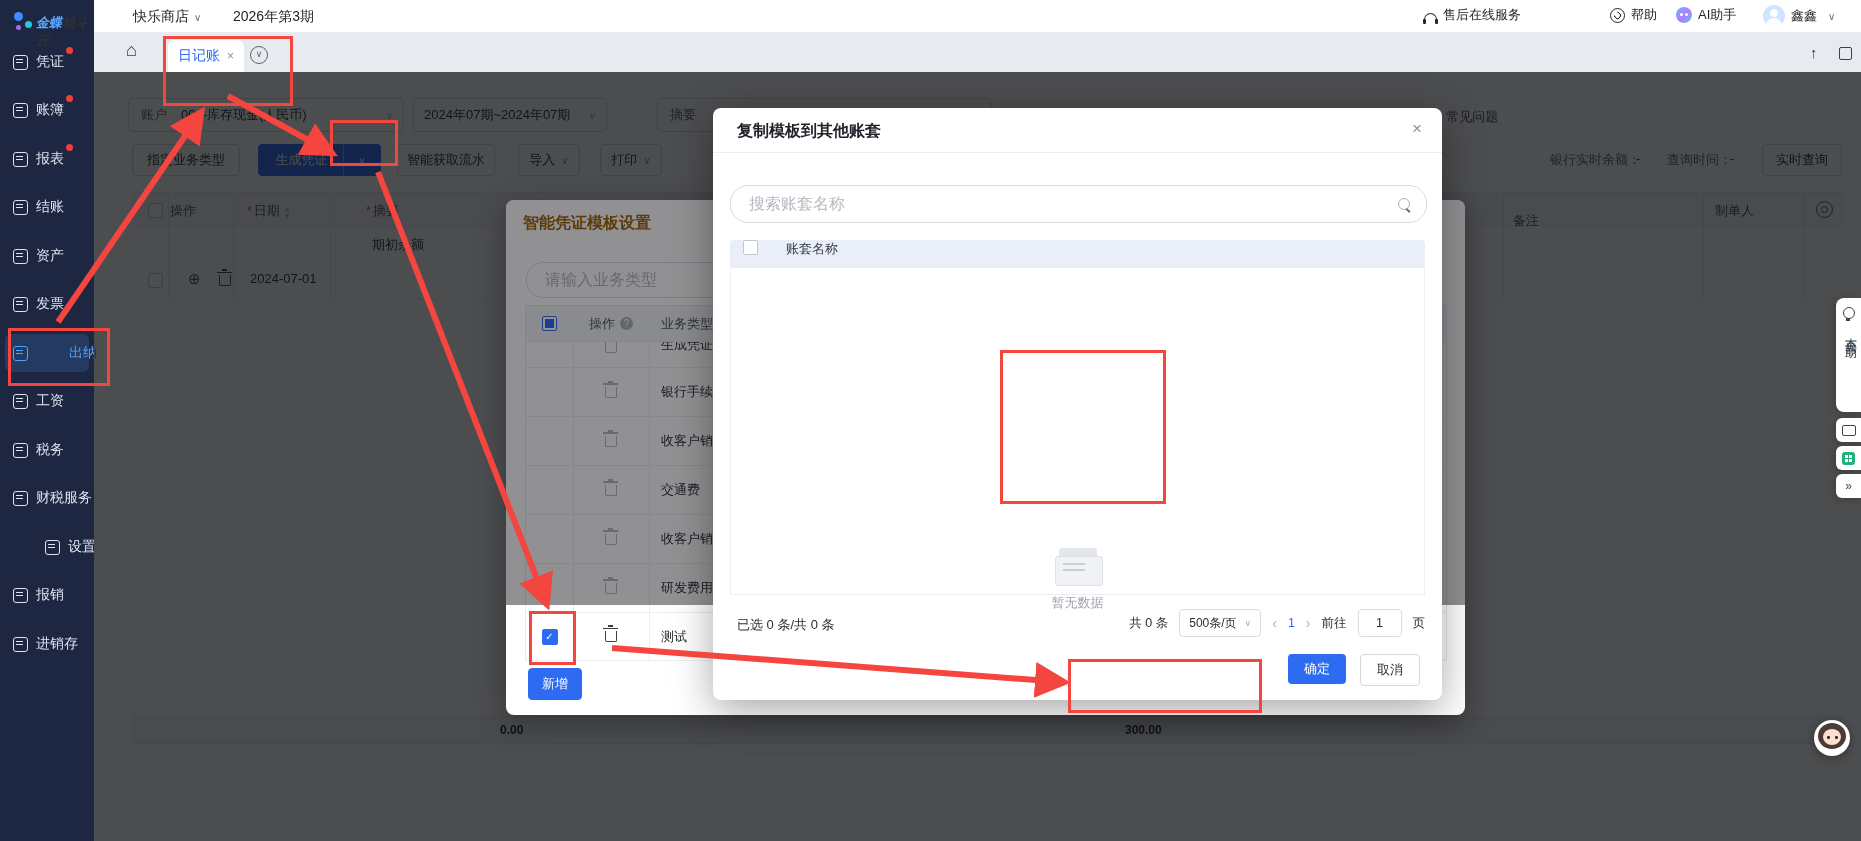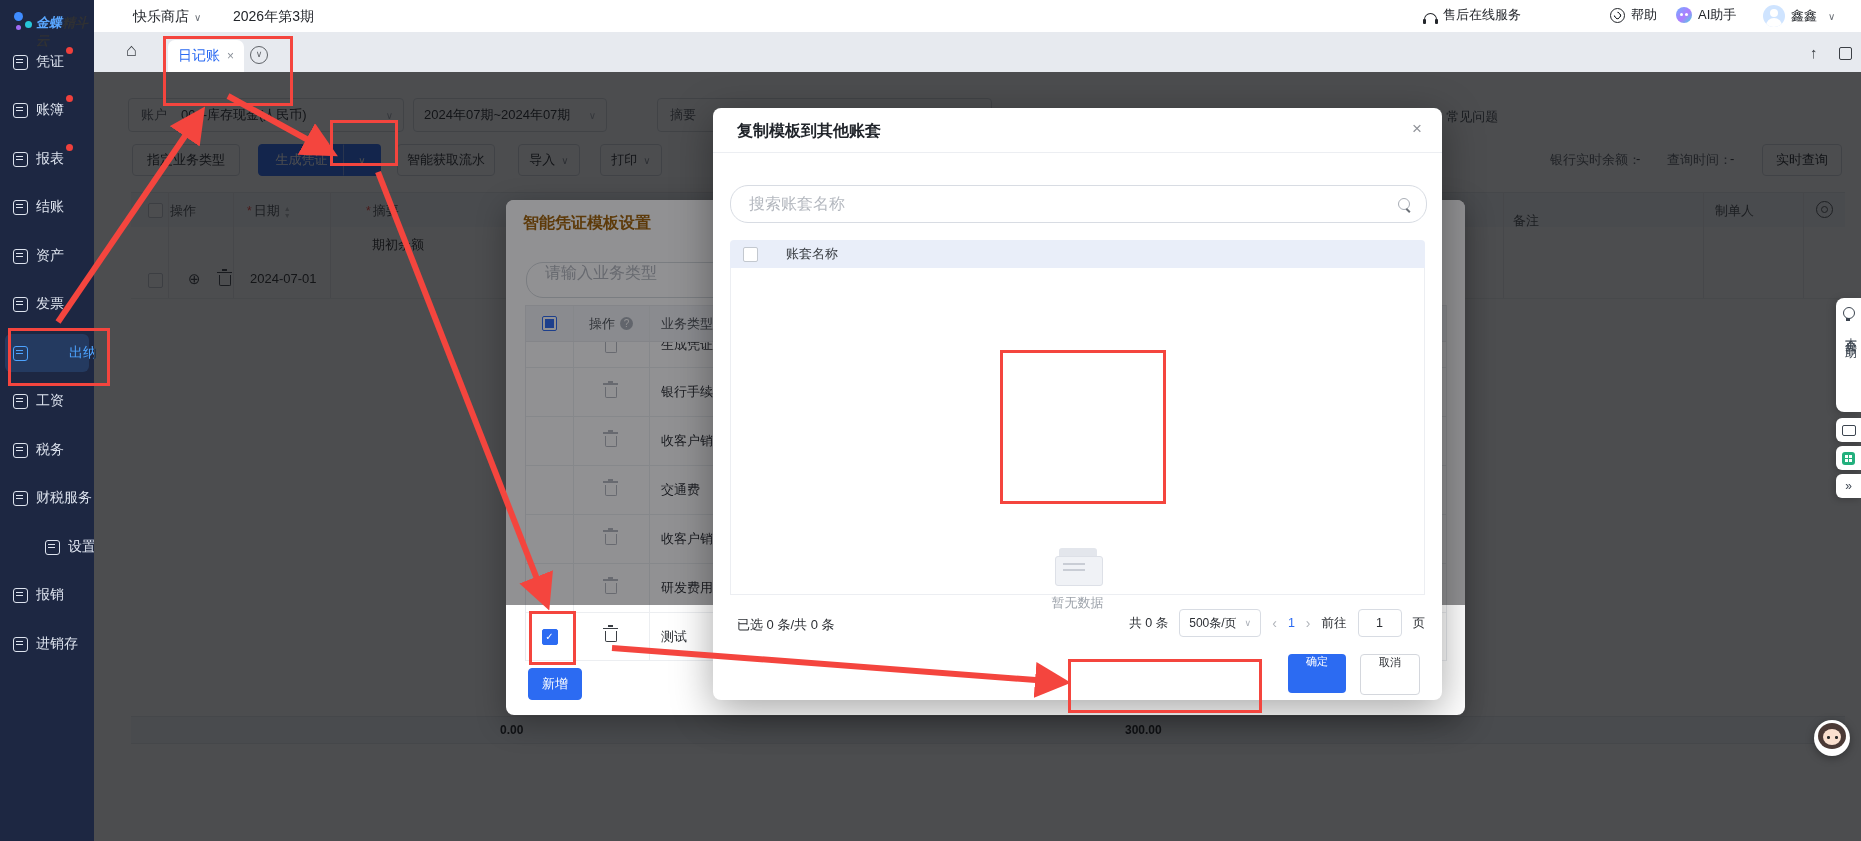--- a/index.html
+++ b/index.html
@@ -75,51 +75,51 @@
   .trash{display:inline-block;width:10px;height:10px;border:1.4px solid currentColor;border-top:none;border-radius:0 0 2px 2px;position:relative;color:#6f7artifact379;}
   .trash:before{content:"";position:absolute;left:-3px;top:-3.5px;width:15px;height:1.6px;background:currentColor;}
   .trash:after{content:"";position:absolute;left:2px;top:-6px;width:5px;height:2px;background:currentColor;}
   .gear{width:15px;height:15px;border:1.7px solid #55595f;border-radius:50%;position:relative;}
   .gear:after{content:"";position:absolute;left:3.5px;top:3.5px;width:5px;height:5px;border-radius:50%;border:1.7px solid #55595f;}
   .sumrow{position:absolute;background:#f5f7f9;border-top:1px solid #e5e8ec;border-bottom:1px solid #e5e8ec;font-weight:bold;color:#23262b;font-size:12px;}
   
   .dim-main{left:94px;top:72px;width:1767px;height:769px;background:rgba(10,11,14,.73);z-index:40;}
   .bdlg{left:506px;top:200px;width:959px;height:515px;background:#fff;border-radius:8px;box-shadow:0 8px 30px rgba(0,0,0,.3);z-index:41;}
   .bdlg-title{position:absolute;left:17px;top:13px;font-size:16px;font-weight:bold;color:#a16207;}
-  .binput{position:absolute;left:20px;top:62px;width:340px;height:34px;border:1px solid #d6dade;border-radius:17px;display:flex;align-items:flex-start;background:#fff;}
+  .binput{position:absolute;left:20px;top:62px;width:340px;height:34px;border:1px solid #d6dade;border-radius:17px;display:flex;align-items:center;background:#fff;}
   .btable{position:absolute;left:19px;top:105px;width:920px;border:1px solid #e7e9ed;border-bottom:none;}
   .btable .bh{height:35px;background:#f2f4f7;border-bottom:1px solid #e7e9ed;position:relative;display:flex;align-items:center;}
   .bcol1{width:47px;flex:none;display:flex;justify-content:center;}
   .bcol2{width:76px;flex:none;display:flex;justify-content:center;align-items:center;gap:5px;}
   .brow{position:relative;display:flex;align-items:center;border-bottom:1px solid #eceef1;overflow:hidden;background:#fff;}
   .brow .lbl{position:absolute;left:135px;white-space:nowrap;color:#2b2e33;}
   .bvline{position:absolute;top:0;bottom:0;width:1px;background:#eceef1;}
   .bfoot-btn{position:absolute;height:30px;border:1px solid #d4d7dd;border-radius:4px;background:#fff;display:flex;align-items:center;justify-content:center;font-size:13px;cursor:pointer;}
   .dim-back{left:506px;top:200px;width:959px;height:405px;background:rgba(10,12,16,.45);border-radius:8px 8px 0 0;z-index:42;}
   .fmodal{left:713px;top:108px;width:729px;height:592px;background:#fff;border-radius:8px;box-shadow:0 10px 40px rgba(0,0,0,.35);z-index:43;}
   .fm-head{position:absolute;left:0;top:0;width:100%;height:44px;border-bottom:1px solid #eceef2;}
   .fm-title{position:absolute;left:24px;top:13px;font-size:16px;font-weight:bold;color:#20242a;}
   .fm-close{position:absolute;right:20px;top:11px;font-size:17px;color:#909399;cursor:pointer;}
   .fm-search{position:absolute;left:17px;top:77px;width:695px;height:36px;border:1px solid #d8dce3;border-radius:18px;display:flex;align-items:center;background:#fff;}
   .fm-search input,.binput input{border:none;outline:none;flex:1;margin-left:16px;font-size:16px;color:#2b2e33;background:transparent;font-family:inherit;}
   .fm-search input::placeholder,.binput input::placeholder{color:#b4b8bf;}
-  .fm-lhead{position:absolute;left:17px;top:132px;width:695px;height:28px;background:#e9eef9;border-radius:4px 4px 0 0;display:flex;align-items:center;}
+  .fm-lhead{position:absolute;left:17px;top:132px;width:695px;height:28px;background:#e9eef9;border-radius:4px 4px 0 0;display:flex;align-items:flex-start;}
   .fm-body{position:absolute;left:17px;top:160px;width:693px;height:326px;border:1px solid #eceef2;border-top:none;}
   .empty-ico{position:absolute;left:324px;top:280px;width:46px;height:38px;}
   .empty-ico .p1{position:absolute;left:4px;top:0;width:38px;height:30px;background:#e3e6ec;border-radius:3px;}
   .empty-ico .p2{position:absolute;left:0;top:8px;width:46px;height:28px;background:#f0f2f6;border-radius:3px;border:1px solid #dde0e7;}
   .empty-ico .p3{position:absolute;left:8px;top:15px;width:22px;height:2px;background:#c9cdd5;box-shadow:0 6px 0 #c9cdd5;}
   .fm-empty-txt{position:absolute;left:0;top:326px;width:100%;text-align:center;color:#9da3ab;font-size:13px;}
   .pager{position:absolute;left:0;top:502px;width:100%;height:26px;}
   .pg-right{position:absolute;right:17px;top:0;height:26px;display:flex;align-items:center;gap:11px;font-size:12.5px;color:#2b2e33;}
   .pg-sel{height:26px;border:1px solid #d8dce3;border-radius:4px;display:flex;align-items:center;gap:8px;padding:0 9px;font-size:12px;}
   .pg-nav{color:#b0b4ba;font-size:14px;}
   .pg-cur{color:#2c6bf2;}
   .pg-input{width:38px;height:24px;border:1px solid #d8dce3;border-radius:4px;text-align:center;font-size:12.5px;color:#2b2e33;outline:none;font-family:inherit;}
-  .fm-btn{position:absolute;top:546px;width:58px;height:39px;border-radius:4px;display:flex;align-items:flex-start;justify-content:center;font-size:11px;cursor:pointer;}
+  .fm-btn{position:absolute;top:546px;width:58px;height:30px;border-radius:4px;display:flex;align-items:center;justify-content:center;font-size:13px;cursor:pointer;}
   
   .rail{left:1836px;top:298px;width:25px;height:114px;background:#fff;border-radius:8px 0 0 8px;box-shadow:-2px 2px 8px rgba(0,0,0,.18);z-index:46;}
   .bulb{position:absolute;left:7px;top:9px;width:10px;height:10px;border:1.5px solid #3c4550;border-radius:50%;}
   .bulb:after{content:"";position:absolute;left:2px;top:10px;width:4px;height:3px;background:#3c4550;}
   .rail-txt{position:absolute;left:6px;top:30px;writing-mode:vertical-rl;font-size:12px;color:#3c4550;letter-spacing:3px;}
   .railbtn{left:1836px;width:25px;height:24px;background:#fff;border-radius:6px 0 0 6px;box-shadow:-2px 2px 6px rgba(0,0,0,.18);z-index:46;display:flex;align-items:center;justify-content:center;}
   .chaticon{width:12px;height:9px;border:1.5px solid #3c4550;border-radius:2px;position:relative;}
   .chaticon:after{content:"···";position:absolute;left:1px;top:-5px;font-size:8px;color:#3c4550;letter-spacing:0;}
   .greenic{width:13px;height:13px;background:#22b07d;border-radius:3px;position:relative;}
   .greenic:after{content:"";position:absolute;left:3px;top:3px;width:3px;height:3px;background:#fff;box-shadow:4px 0 0 #fff,0 4px 0 #fff,4px 4px 0 #fff;}

